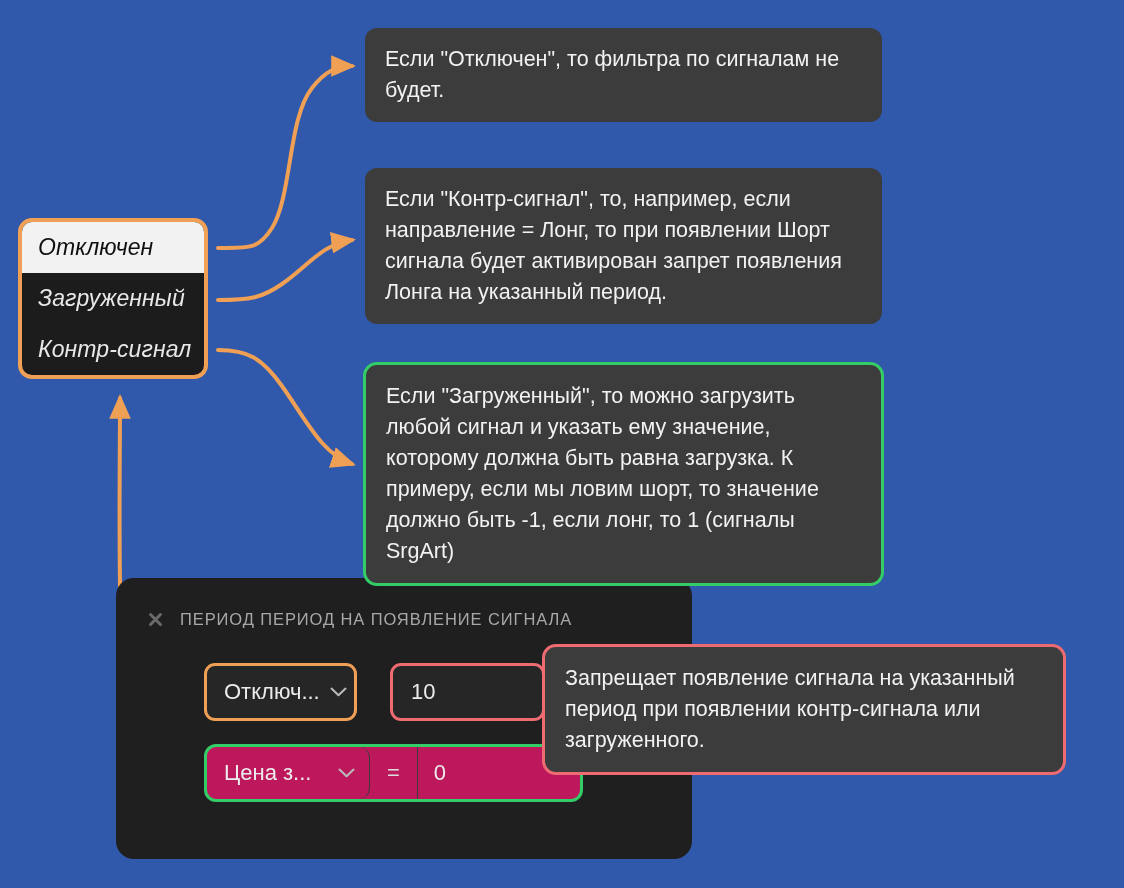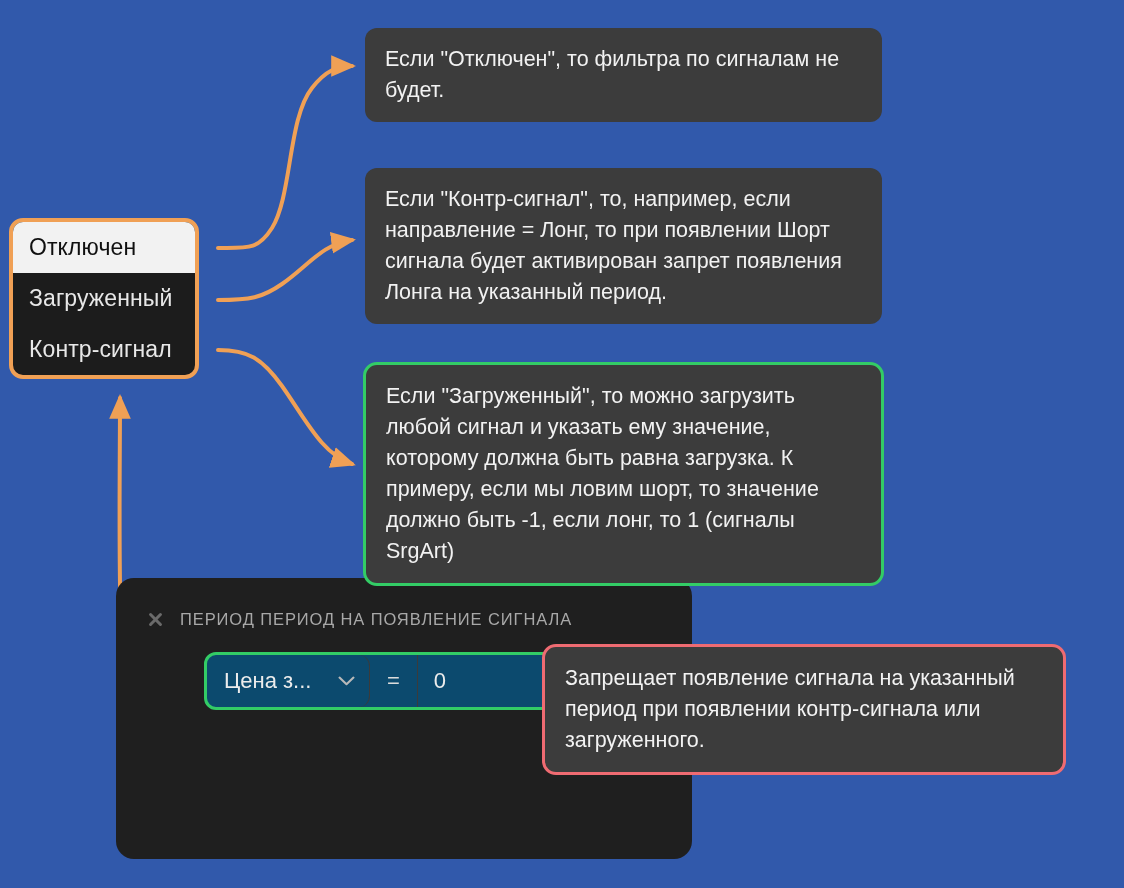--- a/index.html
+++ b/index.html
@@ -29,30 +29,31 @@
     top: 0;
     width: 1124px;
     height: 888px;
     pointer-events: none;
     z-index: 5;
   }
 
   
   .option-list {
     position: absolute;
-    left: 9px;
+    left: 18px;
     top: 218px;
     width: 190px;
     box-sizing: border-box;
     background: #1c1c1c;
     border: 4px solid #f0a055;
     border-radius: 14px;
     padding: 0;
     overflow: hidden;
     z-index: 20;
+    font-style: italic;
   }
   .option-item {
     font-size: 23px;
     line-height: 1.0;
     padding: 14px 0 14px 16px;
     color: #e8e8e8;
     white-space: nowrap;
     letter-spacing: 0.1px;
   }
   .option-item.selected {
@@ -185,21 +186,21 @@
     color: #ececec;
     font-size: 22px;
     cursor: text;
   }
 
   
   #group-price {
     box-sizing: border-box;
     display: flex;
     align-items: center;
-    background: #0c4a6e;
+    background: #be185d;
     border: 3.5px solid #33cc66;
     border-radius: 12px;
     height: 58px;
     width: 379px;
     overflow: hidden;
   }
   #group-price .select-ctl {
     border: none;
     background: transparent;
     width: 163px;
@@ -259,20 +260,33 @@
 
   <div class="callout bordered-red" id="callout-period">Запрещает появление сигнала на указанный период при появлении контр-сигнала или загруженного.</div>
 
   <div id="settings-panel">
 
     <div class="panel-header">
       <span class="close-x"></span>
       <span class="panel-title">ПЕРИОД ПЕРИОД НА ПОЯВЛЕНИЕ СИГНАЛА</span>
     </div>
 
+    <div class="field-row">
+      <div class="select-ctl" id="select-mode">
+        <span class="sel-label">Отключ...</span>
+        <span class="chev">
+          <svg viewBox="0 0 17 10" width="17" height="10" xmlns="http://www.w3.org/2000/svg">
+            <path d="M1.5,1.6 L8.5,8.2 L15.5,1.6" fill="none" stroke="#b9b9b9" stroke-width="2.1" stroke-linecap="round" stroke-linejoin="round"></path>
+          </svg>
+        </span>
+      </div>
+      <div id="input-period">
+        <span>10</span>
+      </div>
+    </div>
 
     <div class="field-row second">
       <div id="group-price">
         <div class="select-ctl">
           <span class="sel-label">Цена з...</span>
           <span class="chev">
             <svg viewBox="0 0 17 10" width="17" height="10" xmlns="http://www.w3.org/2000/svg">
               <path d="M1.5,1.6 L8.5,8.2 L15.5,1.6" fill="none" stroke="#b9b9b9" stroke-width="2.1" stroke-linecap="round" stroke-linejoin="round"></path>
             </svg>
           </span>

